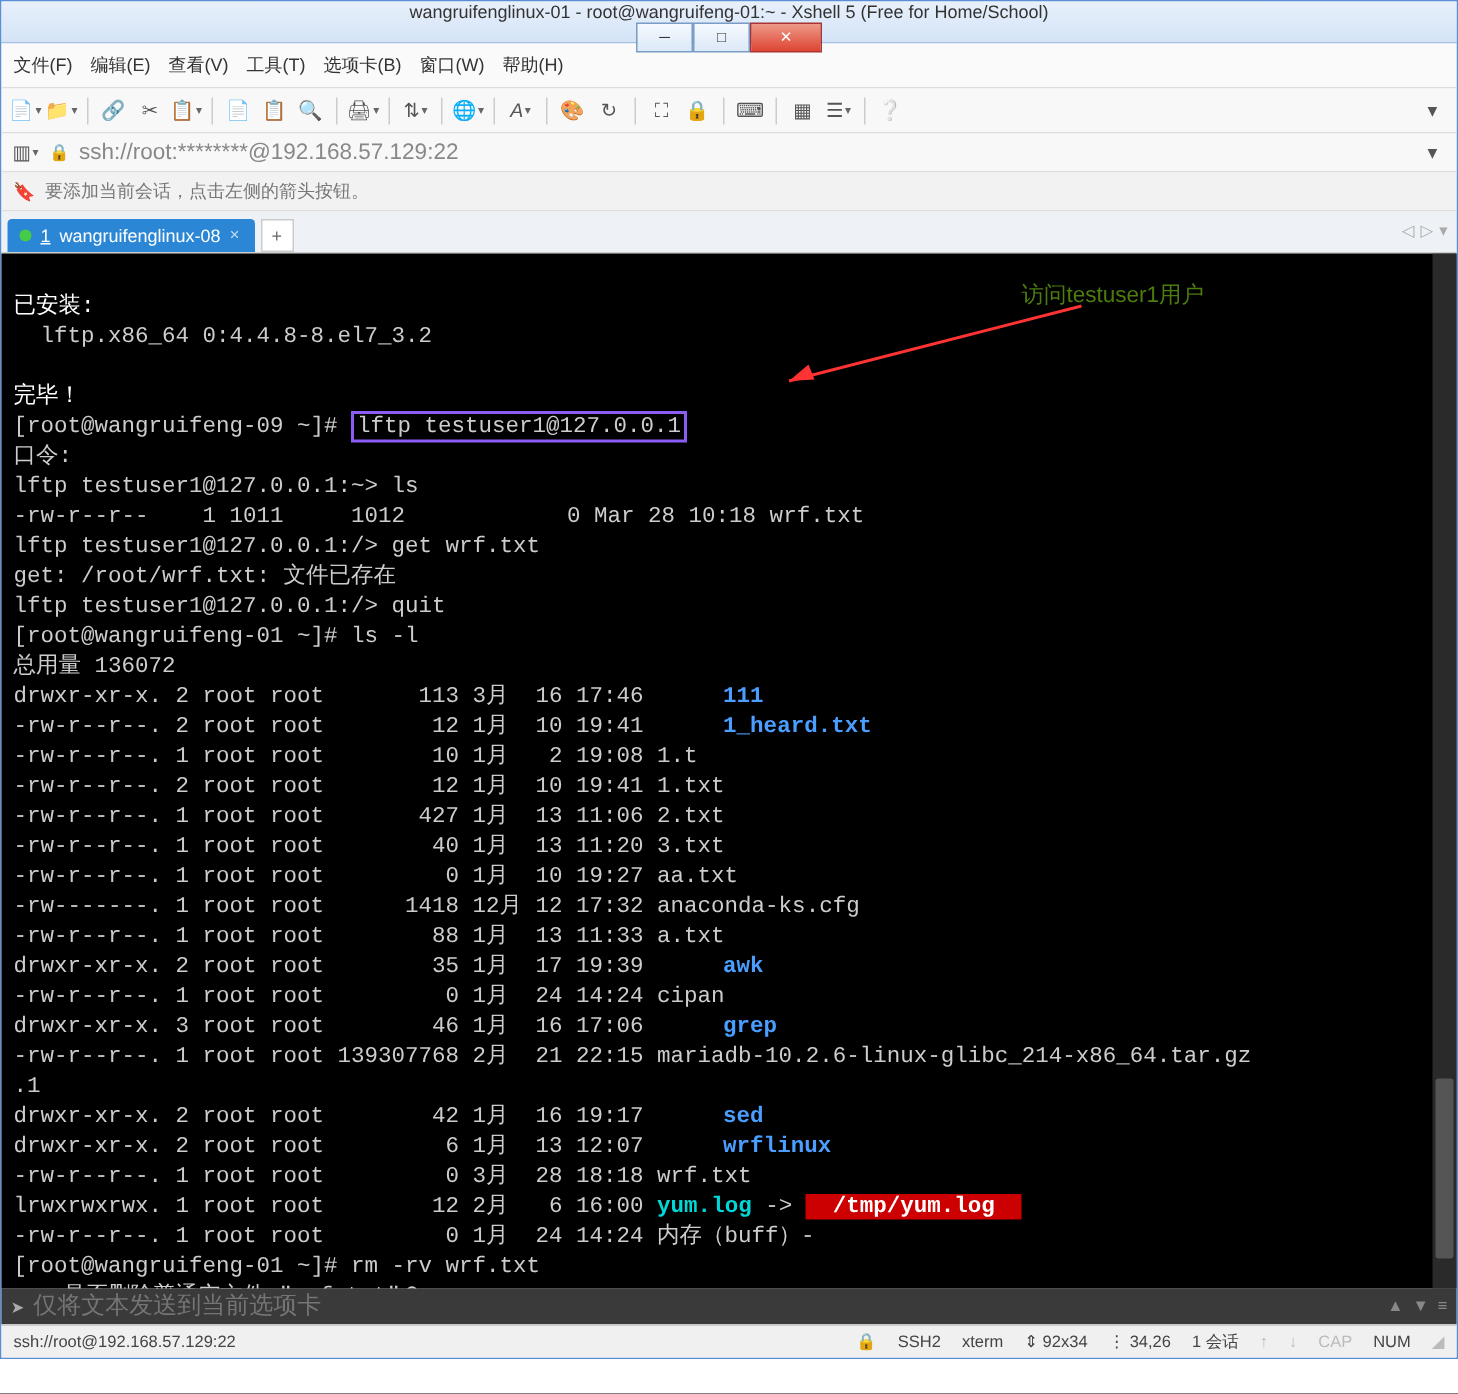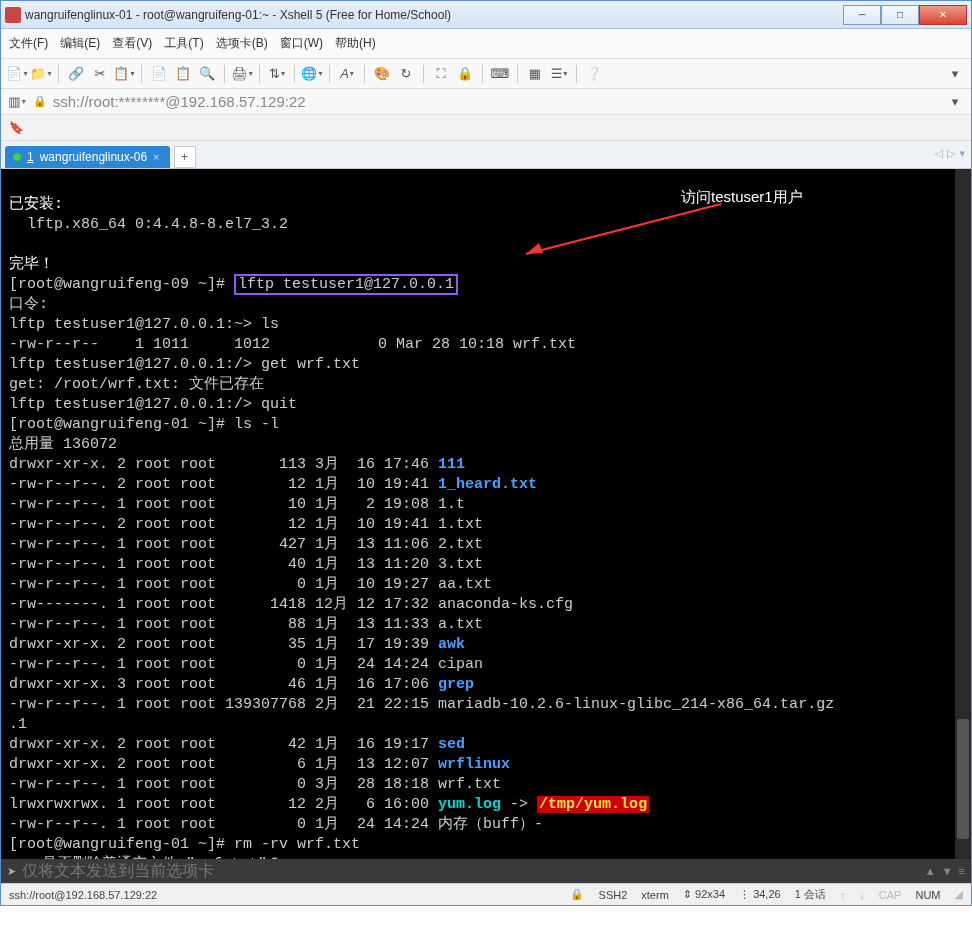--- a/index.html
+++ b/index.html
@@ -1,18 +1,18 @@
 <!DOCTYPE html>
 <html><head>
 <meta charset="utf-8">
 <style>
 * { margin: 0; padding: 0; box-sizing: border-box; }
 body { font-family: "Microsoft YaHei", "SimSun", sans-serif; font-size: 12px; background: #fff; width: 972px; }
 .window { border: 1px solid #5a8fd6; background: #fff; }
-.titlebar { background: linear-gradient(#e8f0fb, #d4e4f7); height: 28px; display: flex; align-items: center; padding: 0 4px; border-bottom: 1px solid #a5c0e0; }
+.titlebar { background: linear-gradient(#e8f0fb, #d4e4f7); height: 28px; display: flex; align-items: center; padding: 0 4px; border-bottom: 1px solid #a5c0e0; flex-direction: column; }
 .titlebar-icon { width: 16px; height: 16px; margin-right: 4px; background: #c44; border-radius: 2px; display:inline-block; }
 .titlebar-text { flex: 1; color: #333; font-size: 12px; }
 .win-btns { display: flex; gap: 0; }
 .win-btn { width: 38px; height: 20px; border: 1px solid #7a9cc6; background: linear-gradient(#f5f9fe,#dce9f7); display:flex; align-items:center; justify-content:center; font-size:10px; color:#333; }
 .win-btn.close { background: linear-gradient(#e98, #d43); color:#fff; width:48px; border-color:#a33; }
 .menubar { height: 30px; display:flex; align-items:center; padding: 0 8px; gap: 12px; border-bottom: 1px solid #ddd; background:#fafafa; }
 .menu-item { color:#333; cursor:default; }
 .toolbar { height: 30px; display:flex; align-items:center; padding: 0 6px; gap: 4px; border-bottom:1px solid #ddd; background:#f8f8f8; }
 .tool-btn { width:20px; height:20px; display:inline-flex; align-items:center; justify-content:center; color:#555; font-size:13px; }
 .tool-sep { width:1px; height:18px; background:#ccc; margin:0 3px; }
@@ -23,25 +23,25 @@
 .tabbar { height:28px; background:#eef2f6; border-bottom:1px solid #ccc; display:flex; align-items:flex-end; padding:0 4px; position:relative; }
 .tab { background:#2b87d6; color:#fff; padding:4px 10px 4px 8px; border-radius:3px 3px 0 0; display:flex; align-items:center; gap:6px; font-size:12px; }
 .tab-dot { width:8px; height:8px; background:#4c4; border-radius:50%; display:inline-block; }
 .tab-close { color:#cde; font-size:11px; }
 .tab-add { width:22px; height:22px; background:#fff; border:1px solid #ccc; margin-left:4px; display:flex; align-items:center; justify-content:center; color:#666; }
 .tab-nav { position:absolute; right:6px; top:6px; color:#aaa; font-size:11px; display:flex; gap:4px; }
 .terminal { background:#000; color:#ccc; font-family: "Consolas", "Courier New", monospace; font-size:15px; line-height:20px; padding:6px 8px; white-space:pre; overflow:hidden; height:690px; position:relative; }
 .scrollbar { position:absolute; right:0; top:0; bottom:0; width:16px; background:#2a2a2a; }
 .scroll-thumb { position:absolute; left:2px; right:2px; bottom:20px; height:120px; background:#555; border-radius:2px; }
 .yellow { color:#ffffff; }
-.blue { color:#4a9eff; font-weight:bold; }
+.blue { color:#4a9eff; font-weight:bold;margin-left:44px; }
 .cyan { color:#00d8d8; font-weight:bold; }
-.hl-red-bg { background:#c00; color:#fde047; font-weight:bold; padding:0 2px; }
+.hl-red-bg { background:#c00; color:#ffffff; font-weight:bold; padding:0 18px; }
 .boxed { border:2px solid #8b5cf6; padding:0 2px; }
-.anno { position:absolute; color:#ffffff; font-size:15px; font-family:"Microsoft YaHei",sans-serif; }
+.anno { position:absolute; color:#4d7c0f; font-size:15px; font-family:"Microsoft YaHei",sans-serif; }
 .arrow-svg { position:absolute; pointer-events:none; }
 .sendbar { height:24px; background:#3a3a3a; display:flex; align-items:center; padding:0 6px; color:#888; gap:6px; font-size:11px; }
 .statusbar { height:22px; background:#f0f0f0; border-top:1px solid #ccc; display:flex; align-items:center; padding:0 8px; font-size:11px; color:#444; gap:14px; }
 .status-right { margin-left:auto; display:flex; gap:14px; align-items:center; }
 .lock-ico { color:#888; font-size:11px; }
 </style>
 </head>
 <body>
 
 <div class="window">
@@ -106,27 +106,28 @@
 
   <div class="addressbar">
     <span class="tool-btn">▥<span class="dropdown-arrow">▾</span></span>
     <span class="lock-ico">🔒</span>
     <span class="addr-text">ssh://root:********@192.168.57.129:22</span>
     <span class="tool-btn" style="margin-left:auto">▾</span>
   </div>
 
   <div class="hintbar">
     <span>🔖</span>
+    <span>要添加当前会话，点击左侧的箭头按钮。</span>
   </div>
 
   <div class="tabbar">
     <div class="tab">
       <span class="tab-dot"></span>
       <span style="text-decoration:underline">1</span>
-      <span>wangruifenglinux-06</span>
+      <span>wangruifenglinux-08</span>
       <span class="tab-close">×</span>
     </div>
     <div class="tab-add">+</div>
     <div class="tab-nav">
       <span>◁</span>
       <span>▷</span>
       <span>▾</span>
     </div>
   </div>
 

